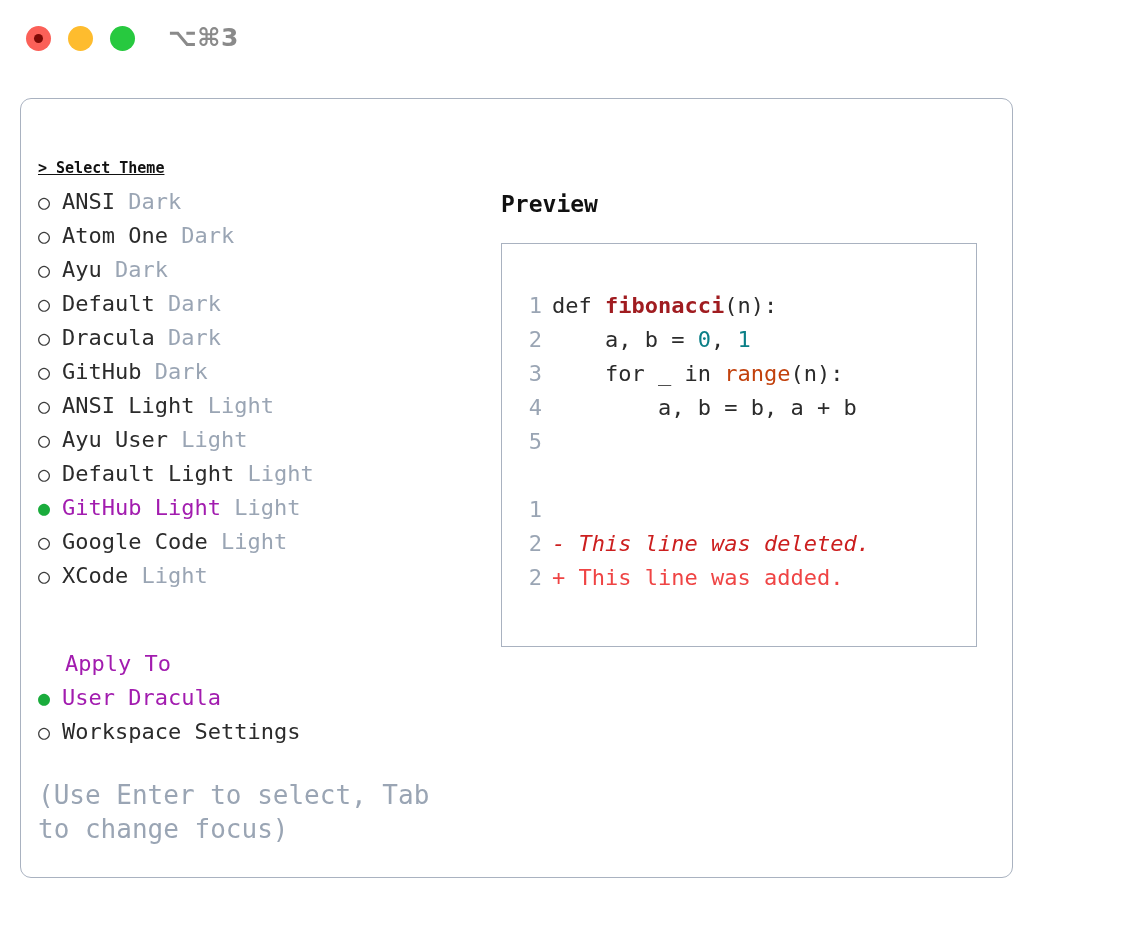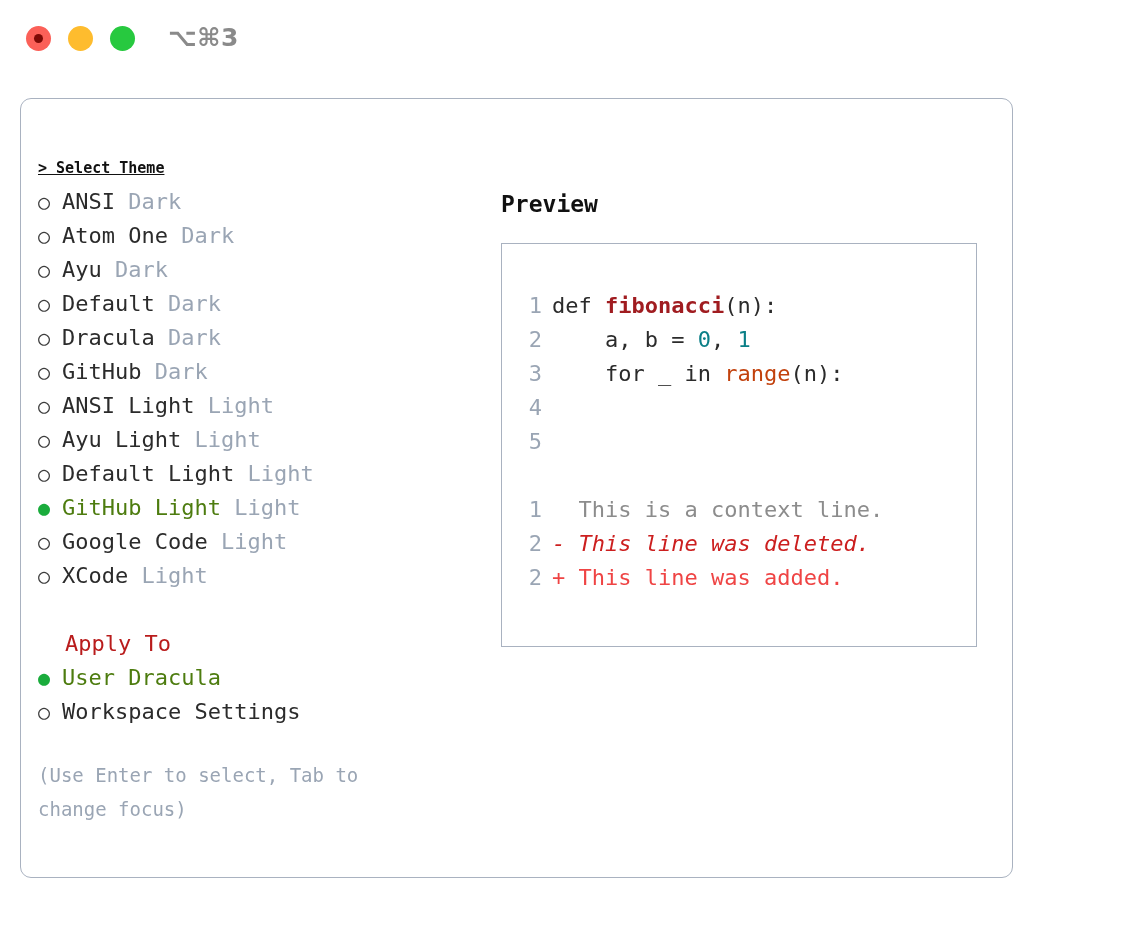--- a/index.html
+++ b/index.html
@@ -107,35 +107,36 @@
   }
   .bullet {
     display: inline-block;
     width: 24px;
     flex: 0 0 24px;
     color: #3c3c3c;
     font-size: 20px;
   }
   .theme-row.selected .bullet { color: #1aac3c; }
   .theme-name { color: #2b2b2b; }
-  .theme-row.selected .theme-name { color: #4d7c0f; }
+  .theme-row.selected .theme-name { color: #a21caf; }
   .theme-variant { color: #9aa5b4; text-align: right; }
 
   .apply-header {
     font-size: 22px;
-    color: #b91c1c;
+    color: #a21caf;
     line-height: 34px;
     height: 34px;
     padding-left: 27px;
     white-space: pre;
+    margin-top: 20px;
   }
   .spacer-row { height: 34px; }
   .hint {
     margin-top: 29px;
-    font-size: 19px;
+    font-size: 26px;
     line-height: 34px;
     color: #9aa5b4;
     width: 400px;
     white-space: pre-wrap;
   }
 
   
   .right-col {
     position: absolute;
     left: 480px;
@@ -207,21 +208,21 @@
     <div class="left-col">
       <div class="section-header">&gt; Select Theme</div>
       <div id="theme-list">
           <div class="theme-row"><span class="bullet">○</span><span class="theme-name">ANSI </span><span class="theme-variant">Dark</span></div>
           <div class="theme-row"><span class="bullet">○</span><span class="theme-name">Atom One </span><span class="theme-variant">Dark</span></div>
           <div class="theme-row"><span class="bullet">○</span><span class="theme-name">Ayu </span><span class="theme-variant">Dark</span></div>
           <div class="theme-row"><span class="bullet">○</span><span class="theme-name">Default </span><span class="theme-variant">Dark</span></div>
           <div class="theme-row"><span class="bullet">○</span><span class="theme-name">Dracula </span><span class="theme-variant">Dark</span></div>
           <div class="theme-row"><span class="bullet">○</span><span class="theme-name">GitHub </span><span class="theme-variant">Dark</span></div>
           <div class="theme-row"><span class="bullet">○</span><span class="theme-name">ANSI Light </span><span class="theme-variant">Light</span></div>
-          <div class="theme-row"><span class="bullet">○</span><span class="theme-name">Ayu Light </span><span class="theme-variant">Light</span></div>
+          <div class="theme-row"><span class="bullet">○</span><span class="theme-name">Ayu User </span><span class="theme-variant">Light</span></div>
           <div class="theme-row"><span class="bullet">○</span><span class="theme-name">Default Light </span><span class="theme-variant">Light</span></div>
           <div class="theme-row selected"><span class="bullet">●</span><span class="theme-name">GitHub Light </span><span class="theme-variant">Light</span></div>
           <div class="theme-row"><span class="bullet">○</span><span class="theme-name">Google Code </span><span class="theme-variant">Light</span></div>
           <div class="theme-row"><span class="bullet">○</span><span class="theme-name">XCode </span><span class="theme-variant">Light</span></div>
         </div>
 
       <div class="spacer-row"></div>
 
       <div class="apply-header">Apply To</div>
       <div id="apply-list">
@@ -233,28 +234,28 @@
     </div>
 
     <div class="right-col">
       <div class="preview-title">Preview</div>
       <div class="preview-box">
         <div class="code-area">
           <div id="code-lines">
               <div class="code-line"><span class="gutter">1</span><span class="code-text">def </span><span class="tok-fn">fibonacci</span><span class="code-text">(n):</span></div>
               <div class="code-line"><span class="gutter">2</span><span class="code-text">    a, b = </span><span class="tok-num">0</span><span class="code-text">, </span><span class="tok-num">1</span></div>
               <div class="code-line"><span class="gutter">3</span><span class="code-text">    for _ in </span><span class="tok-call">range</span><span class="code-text">(n):</span></div>
-              <div class="code-line"><span class="gutter">4</span></div>
+              <div class="code-line"><span class="gutter">4</span><span class="code-text">        a, b = b, a + b</span></div>
               <div class="code-line"><span class="gutter">5</span></div>
             </div>
           <div class="code-line">
             <span class="gutter"></span>
           </div>
           <div id="diff-lines">
-              <div class="code-line"><span class="gutter">1</span><span class="diff-context">  This is a context line.</span></div>
+              <div class="code-line"><span class="gutter">1</span></div>
               <div class="code-line"><span class="gutter">2</span><span class="diff-del">- This line was deleted.</span></div>
               <div class="code-line"><span class="gutter">2</span><span class="diff-add">+ This line was added.</span></div>
             </div>
         </div>
       </div>
     </div>
 
   </div>
 </div>
 

